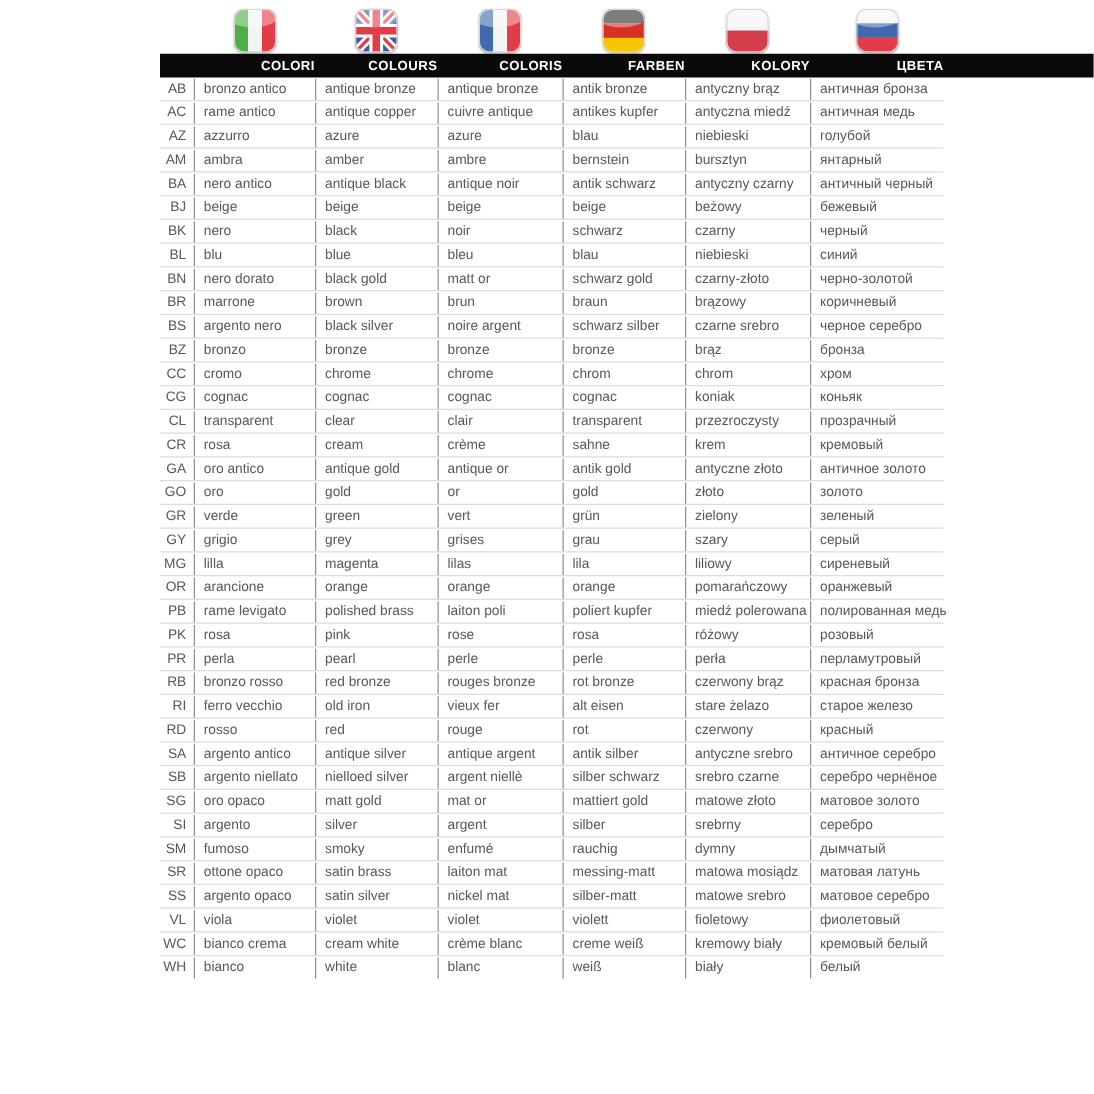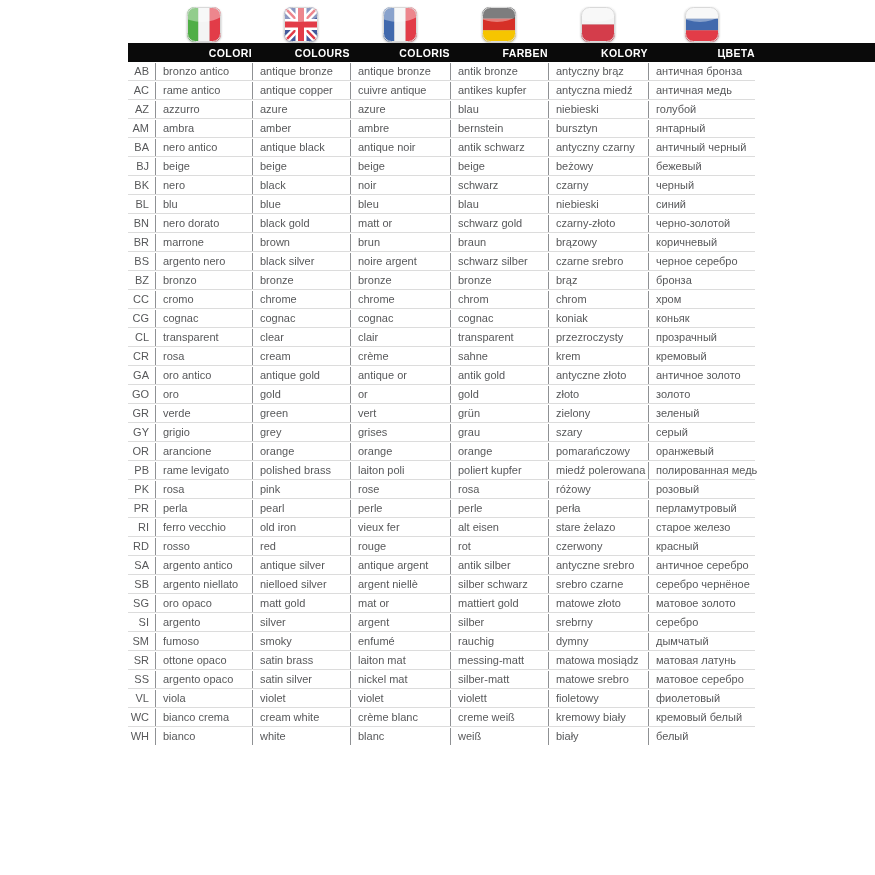--- a/index.html
+++ b/index.html
@@ -310,20 +310,29 @@
       <div class="row cols">
         <div class="cell code">GY</div>
         <div class="cell">grigio</div>
         <div class="cell">grey</div>
         <div class="cell">grises</div>
         <div class="cell">grau</div>
         <div class="cell">szary</div>
         <div class="cell">серый</div>
       </div>
       <div class="row cols">
+        <div class="cell code">MG</div>
+        <div class="cell">lilla</div>
+        <div class="cell">magenta</div>
+        <div class="cell">lilas</div>
+        <div class="cell">lila</div>
+        <div class="cell">liliowy</div>
+        <div class="cell">сиреневый</div>
+      </div>
+      <div class="row cols">
         <div class="cell code">OR</div>
         <div class="cell">arancione</div>
         <div class="cell">orange</div>
         <div class="cell">orange</div>
         <div class="cell">orange</div>
         <div class="cell">pomarańczowy</div>
         <div class="cell">оранжевый</div>
       </div>
       <div class="row cols">
         <div class="cell code">PB</div>
@@ -346,20 +355,29 @@
       <div class="row cols">
         <div class="cell code">PR</div>
         <div class="cell">perla</div>
         <div class="cell">pearl</div>
         <div class="cell">perle</div>
         <div class="cell">perle</div>
         <div class="cell">perła</div>
         <div class="cell">перламутровый</div>
       </div>
       <div class="row cols">
+        <div class="cell code">RB</div>
+        <div class="cell">bronzo rosso</div>
+        <div class="cell">red bronze</div>
+        <div class="cell">rouges bronze</div>
+        <div class="cell">rot bronze</div>
+        <div class="cell">czerwony brąz</div>
+        <div class="cell">красная бронза</div>
+      </div>
+      <div class="row cols">
         <div class="cell code">RI</div>
         <div class="cell">ferro vecchio</div>
         <div class="cell">old iron</div>
         <div class="cell">vieux fer</div>
         <div class="cell">alt eisen</div>
         <div class="cell">stare żelazo</div>
         <div class="cell">старое железо</div>
       </div>
       <div class="row cols">
         <div class="cell code">RD</div>

